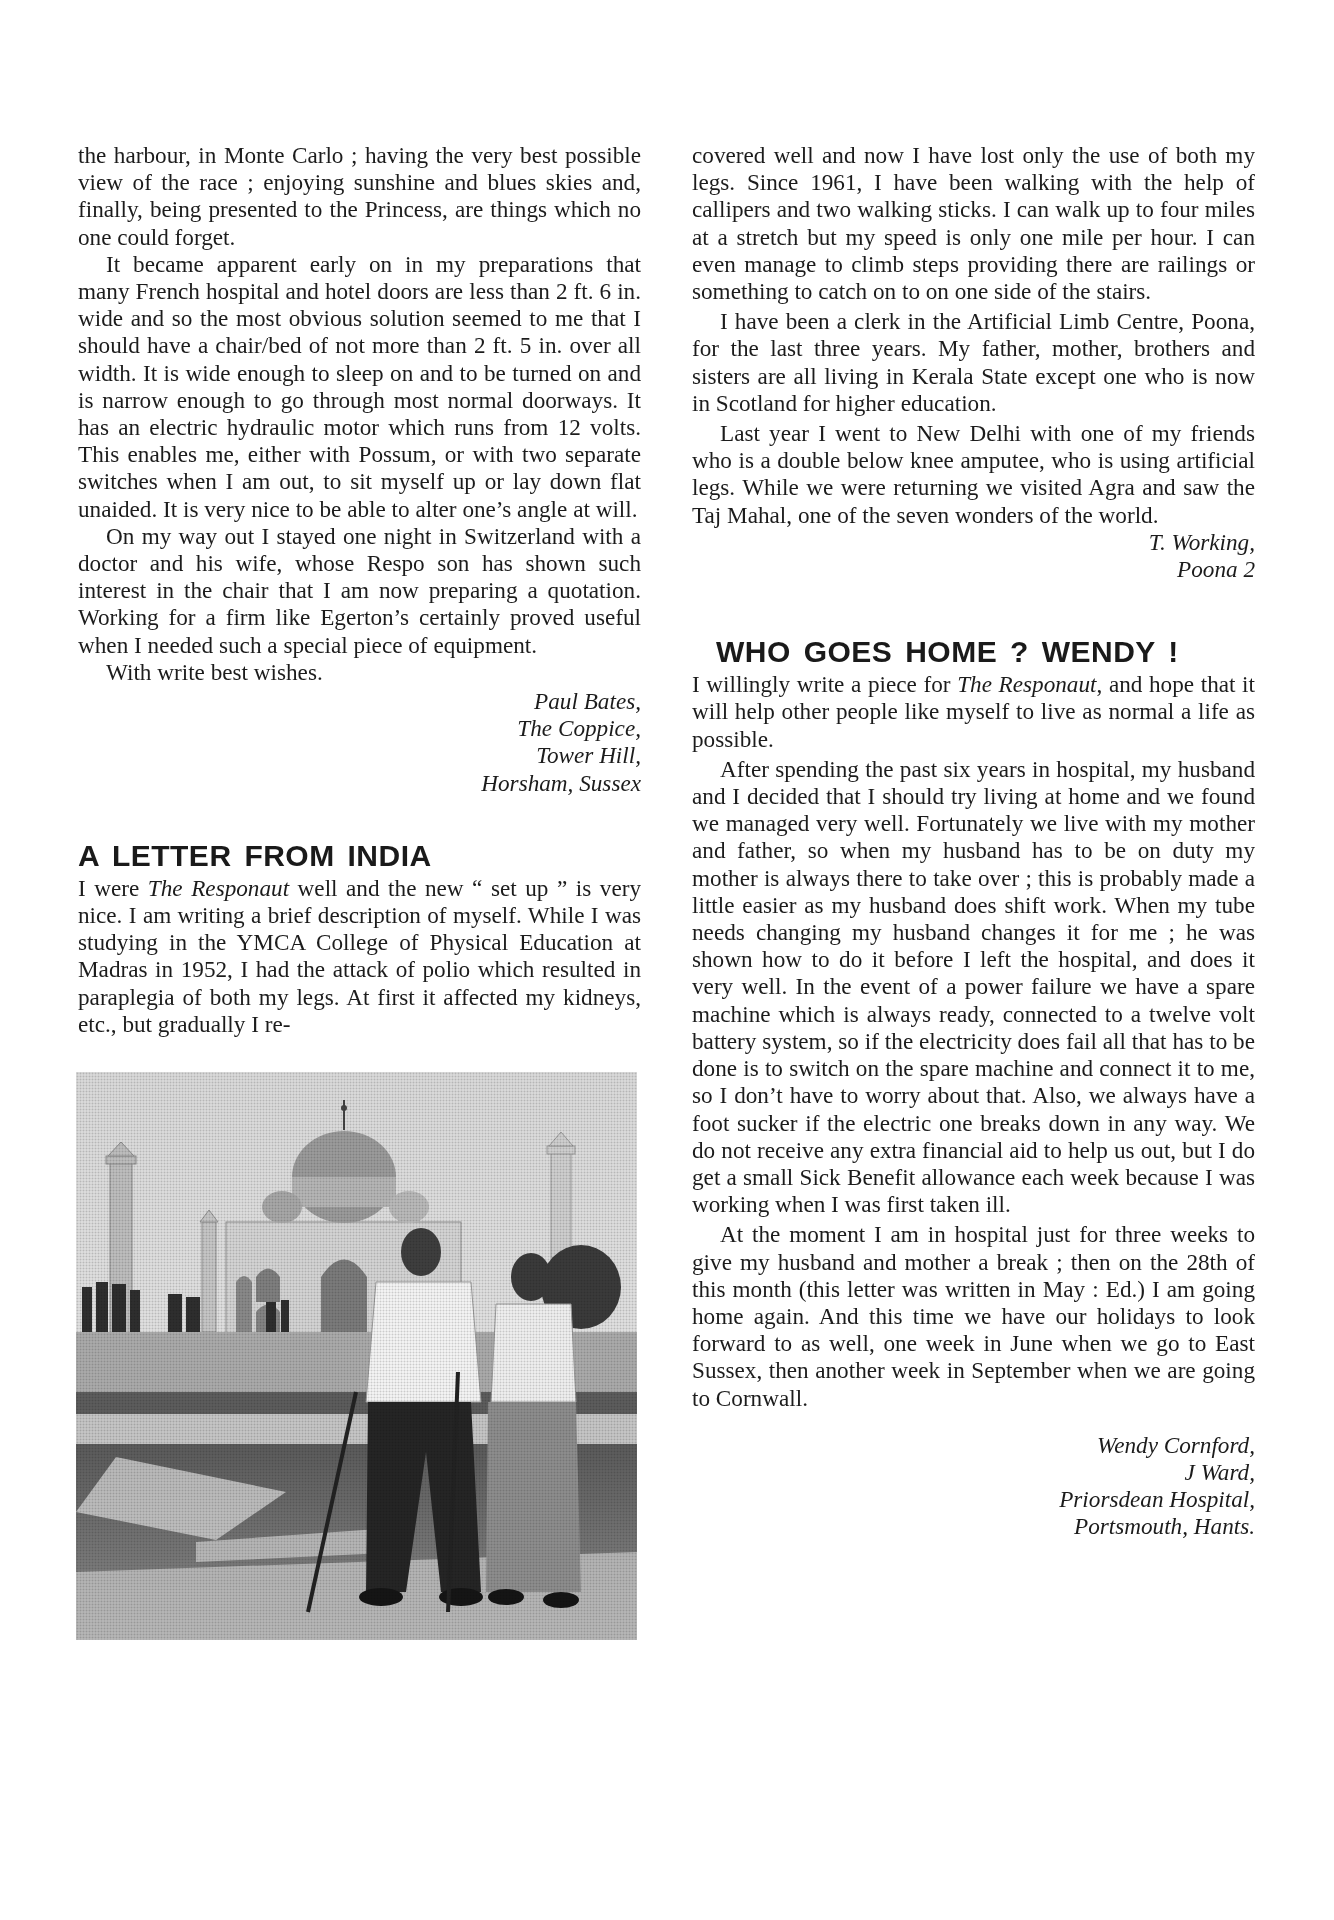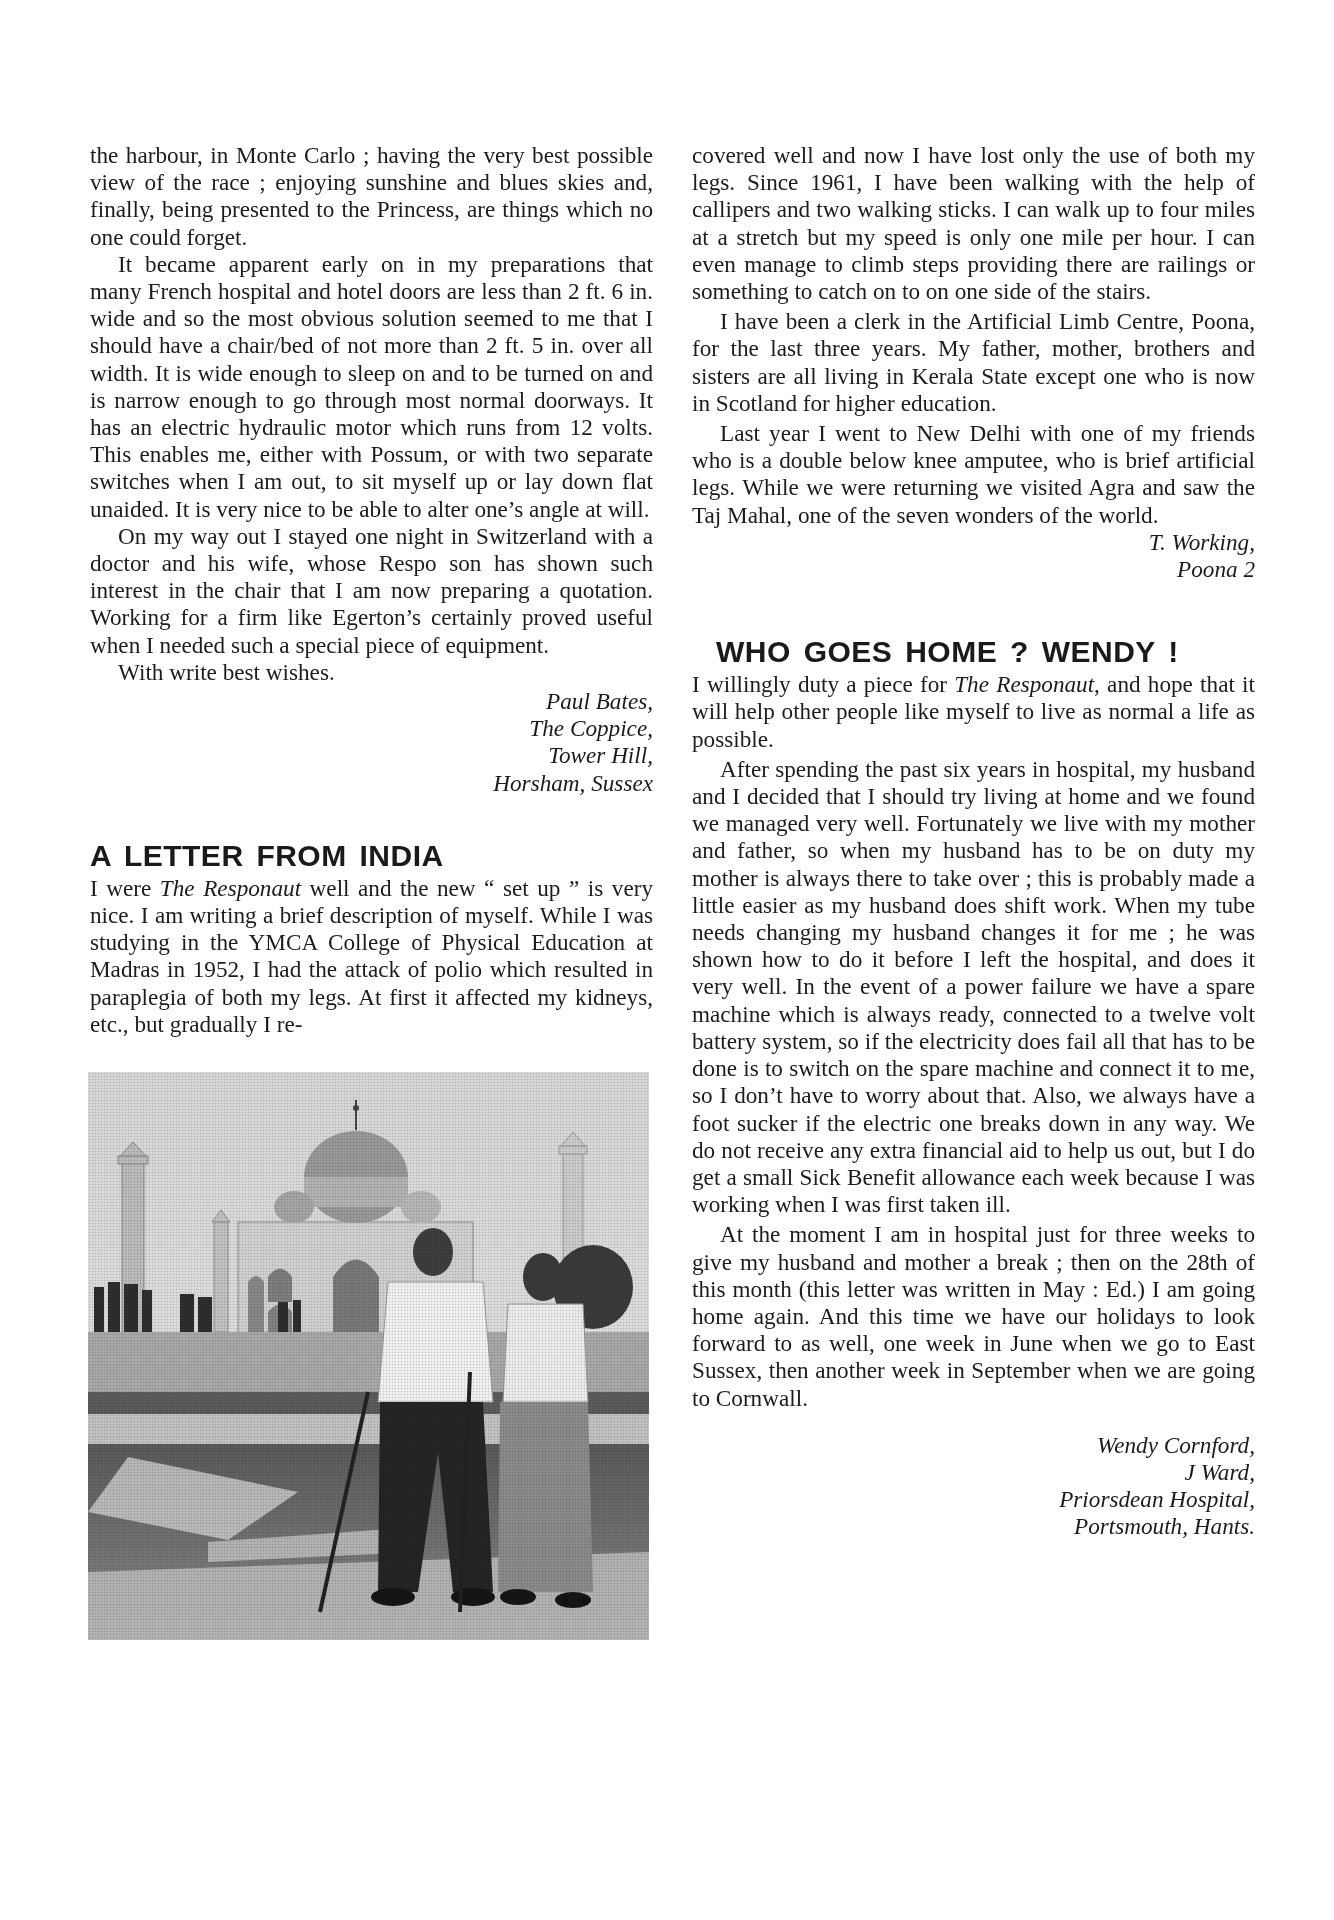--- a/index.html
+++ b/index.html
@@ -5,21 +5,21 @@
   html, body { margin: 0; padding: 0; background: #ffffff; }
   body {
     width: 1334px; height: 1920px; position: relative; overflow: hidden;
     color: #1c1c1c;
     font-family: "Liberation Serif", "DejaVu Serif", serif;
   }
   .col {
     position: absolute; top: 142px; width: 563px;
     font-size: 23.2px; line-height: 27.2px;
   }
-  .col.left { left: 90px; }
+  .col.left { left: 78px; }
   .col.right { left: 692px; }
   p { margin: 0; text-align: justify; text-align-last: left; hyphens: manual; }
   p.indent { text-indent: 28px; }
   p.gap { margin-top: 3px; }
   .sig { text-align: right; font-style: italic; margin: 0; }
   .sig div { line-height: 27.2px; }
   h2 {
     font-family: "Liberation Sans", "DejaVu Sans", sans-serif;
     font-weight: 700; font-size: 30px; letter-spacing: 0.5px;
     margin: 0; line-height: 34px; color: #1a1a1a;
@@ -145,30 +145,30 @@
       </svg>
       <div class="halftone"></div>
     </figure>
   </section>
 </div>
 
 <div class="col right">
   <section>
     <p>covered well and now I have lost only the use of both my legs.  Since 1961, I have been walking with the help of callipers and two walking sticks.  I can walk up to four miles at a stretch but my speed is only one mile per hour.  I can even manage to climb steps providing there are railings or something to catch on to on one side of the stairs.</p>
     <p class="indent gap">I have been a clerk in the Artificial Limb Centre, Poona, for the last three years.  My father, mother, brothers and sisters are all living in Kerala State except one who is now in Scotland for higher education.</p>
-    <p class="indent gap">Last year I went to New Delhi with one of my friends who is a double below knee amputee, who is brief artificial legs.  While we were returning we visited Agra and saw the Taj Mahal, one of the seven wonders of the world.</p>
+    <p class="indent gap">Last year I went to New Delhi with one of my friends who is a double below knee amputee, who is using artificial legs.  While we were returning we visited Agra and saw the Taj Mahal, one of the seven wonders of the world.</p>
     <div class="sig">
       <div>T. Working,</div>
       <div>Poona 2</div>
     </div>
   </section>
 
   <section>
     <h2 class="h-wendy">WHO GOES HOME ?  WENDY !</h2>
-    <p><span>I willingly duty a piece for </span><em>The Responaut</em><span>, and hope that it will help other people like myself to live as normal a life as possible.</span></p>
+    <p><span>I willingly write a piece for </span><em>The Responaut</em><span>, and hope that it will help other people like myself to live as normal a life as possible.</span></p>
     <p class="indent gap">After spending the past six years in hospital, my husband and I decided that I should try living at home and we found we managed very well.  Fortunately we live with my mother and father, so when my husband has to be on duty my mother is always there to take over ;  this is probably made a little easier as my husband does shift work.  When my tube needs changing my husband changes it for me ;  he was shown how to do it before I left the hospital, and does it very well.  In the event of a power failure we have a spare machine which is always ready, connected to a twelve volt battery system, so if the electricity does fail all that has to be done is to switch on the spare machine and connect it to me, so I don’t have to worry about that. Also, we always have a foot sucker if the electric one breaks down in any way.  We do not receive any extra financial aid to help us out, but I do get a small Sick Benefit allowance each week because I was working when I was first taken ill.</p>
     <p class="indent gap">At the moment I am in hospital just for three weeks to give my husband and mother a break ;  then on the 28th of this month (this letter was written in May :  Ed.) I am going home again.  And this time we have our holidays to look forward to as well, one week in June when we go to East Sussex, then another week in September when we are going to Cornwall.</p>
     <div class="sig" style="margin-top:20px;">
       <div>Wendy Cornford,</div>
       <div>J Ward,</div>
       <div>Priorsdean Hospital,</div>
       <div>Portsmouth, Hants.</div>
     </div>
   </section>
 </div>

